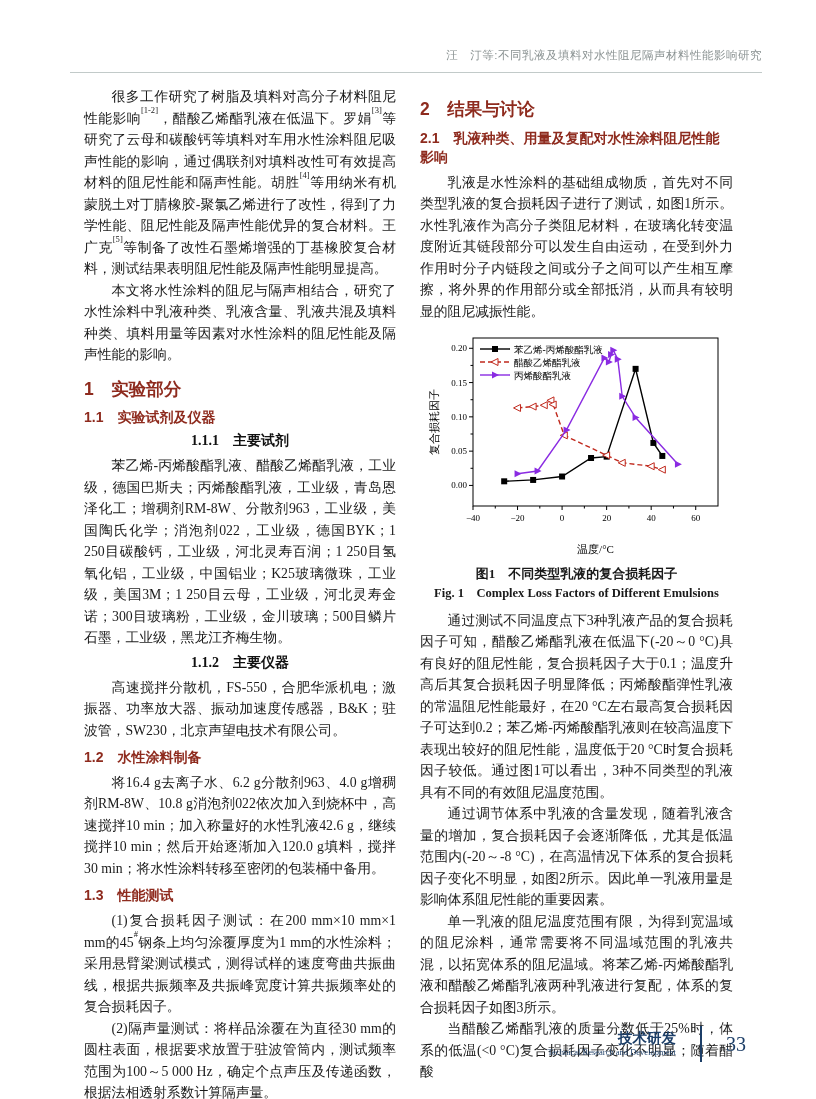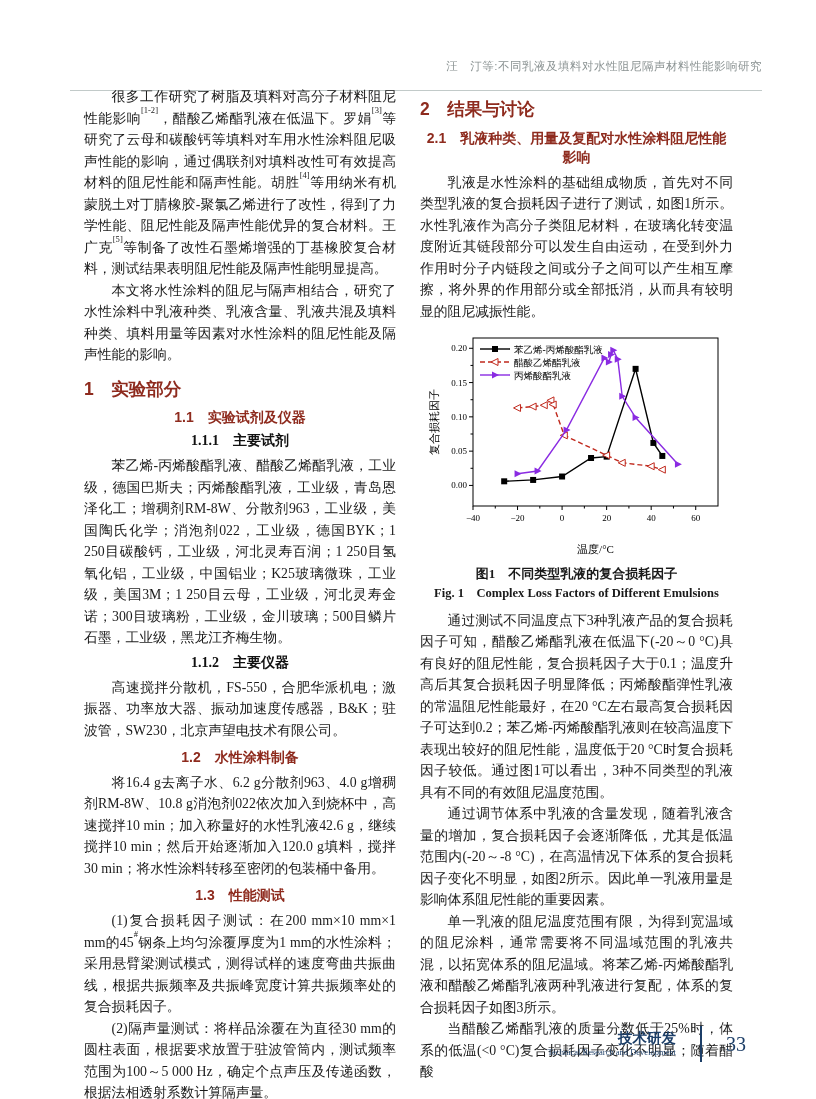--- a/index.html
+++ b/index.html
@@ -10,44 +10,43 @@
   *{margin:0;padding:0;box-sizing:border-box;}
   html,body{background:#ffffff;}
   body{
     width:816px;height:1099px;position:relative;
     font-family:"Liberation Serif","DejaVu Serif",serif;
     color:var(--body-ink);
   }
   .running-head{
     position:absolute;left:70px;right:54px;top:48px;
     text-align:right;font-size:11.5px;color:#8b9393;
-    letter-spacing:.5px;padding-bottom:16px;
+    letter-spacing:.5px;padding-bottom:9px;
     border-bottom:1px solid #c2cac9;
     font-family:"Liberation Sans","DejaVu Sans",sans-serif;
-    margin-top:11px;
   }
   .col{
     position:absolute;top:86px;
     font-size:13.8px;line-height:21.5px;text-align:justify;
   }
   .col-left{left:84px;width:312px;}
   .col-right{left:420px;width:313px;}
   .para{text-indent:2em;}
   sup{font-size:.62em;line-height:0;position:relative;top:-.45em;}
   .h-sec{
     font-family:"Liberation Sans","DejaVu Sans",sans-serif;
     font-weight:bold;color:var(--accent);
     font-size:17.5px;line-height:1.25;margin:13px 0 8px;
     text-align:left;text-indent:0;
   }
   .h-sub{
     font-family:"Liberation Sans","DejaVu Sans",sans-serif;
     font-weight:bold;color:var(--accent);
     font-size:14px;line-height:1.35;margin:7px 0 5px;
-    text-align:center;text-indent:0;
+    text-align:left;text-indent:0;
   }
   .h-sub3{
     font-size:14px;line-height:1.35;margin:5px 0 4px;
     color:#111;text-align:center;text-indent:0;
     font-family:"Liberation Serif","DejaVu Serif",serif;
   }
   .figure-block{margin:8px 0 4px;text-align:center;}
   .figure-chart{display:inline-block;}
   .caption-cn{
     font-size:13px;font-weight:bold;text-align:center;

